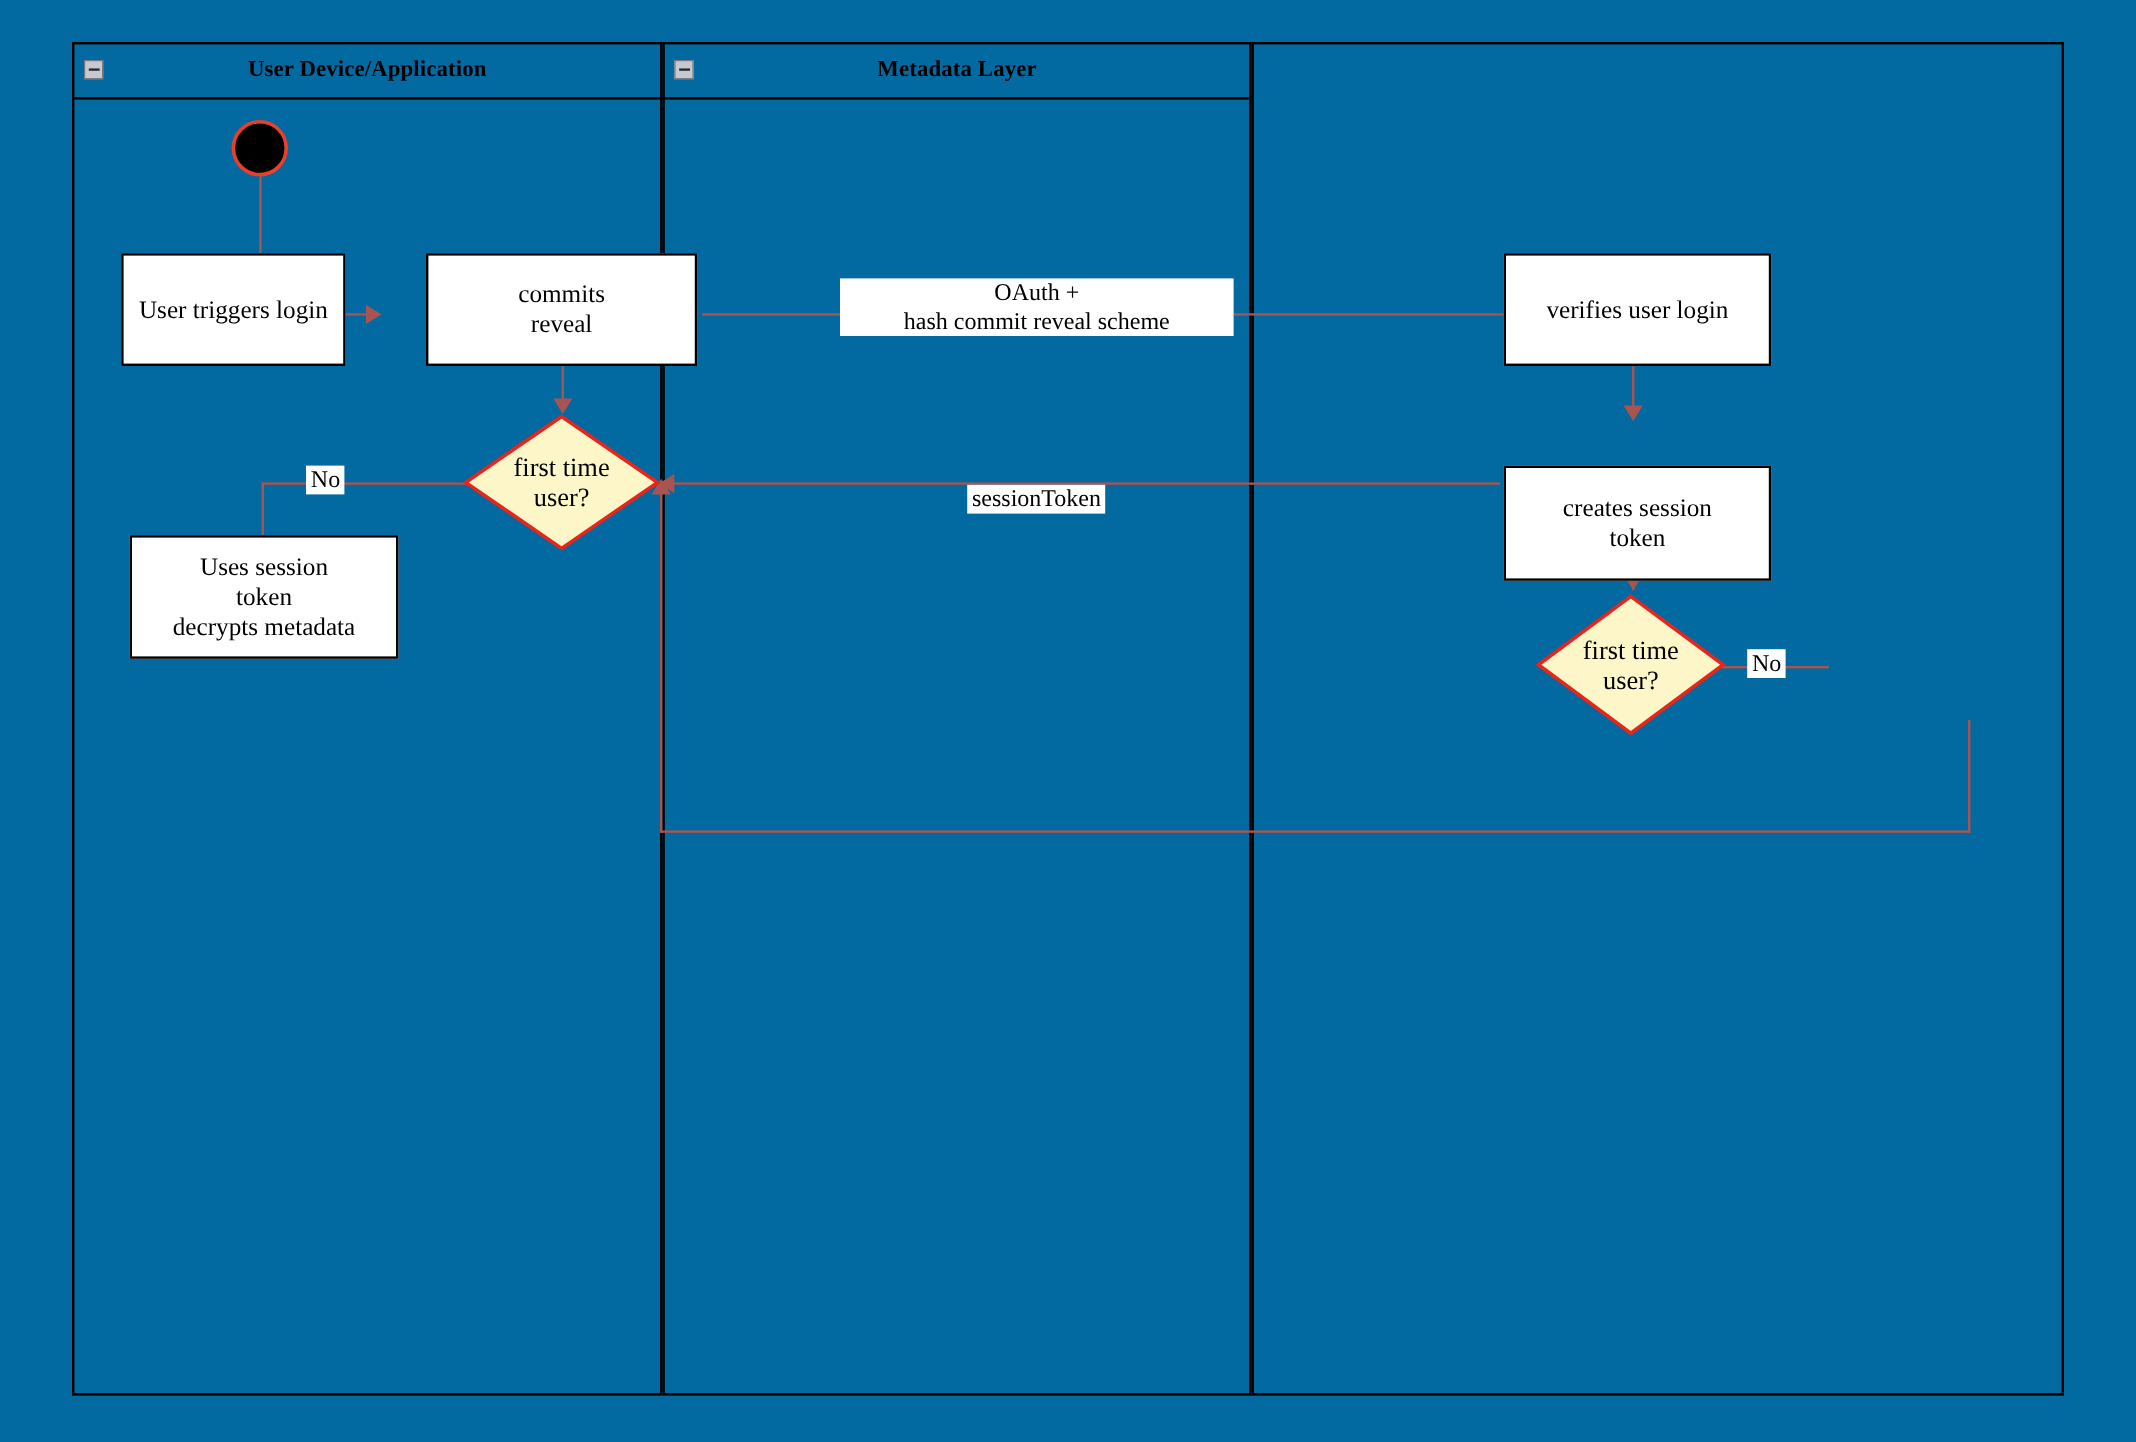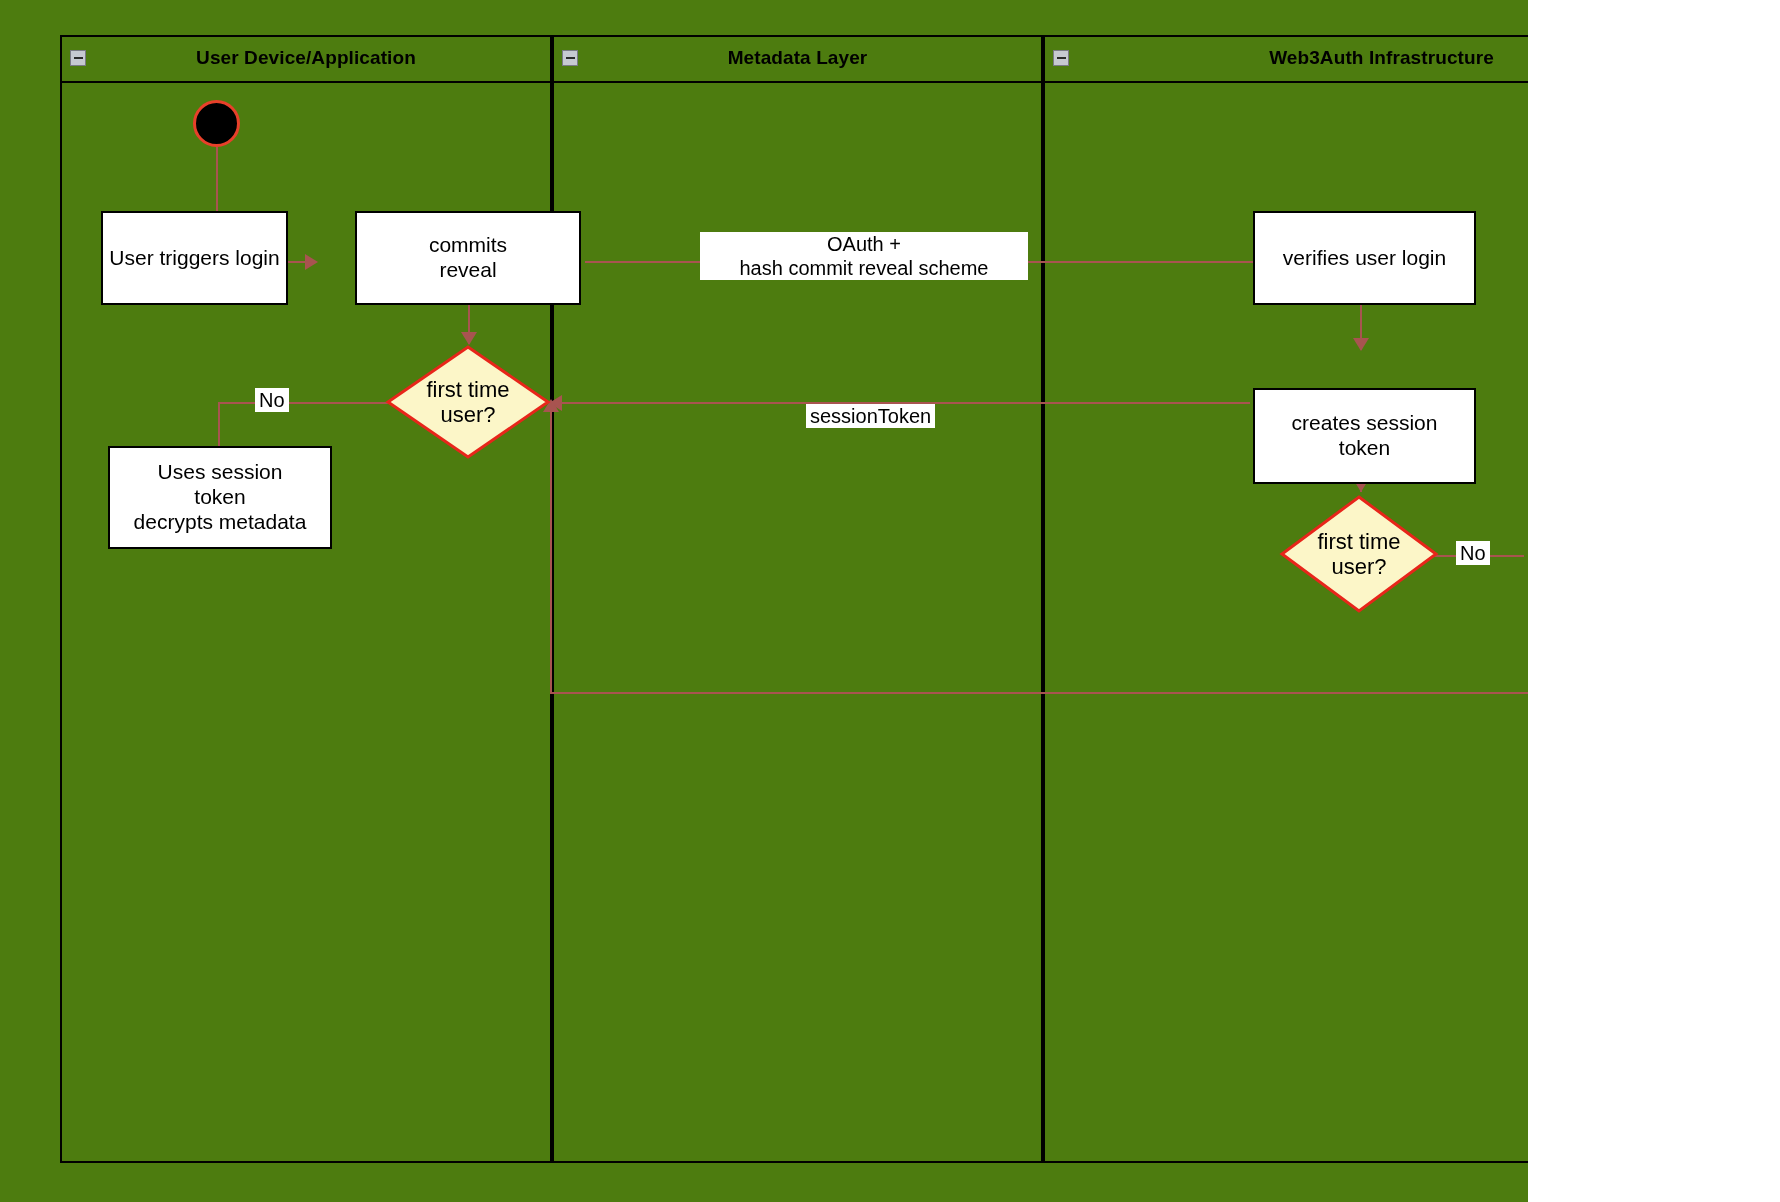--- a/index.html
+++ b/index.html
@@ -1,17 +1,17 @@
 <!DOCTYPE html>
 <html><head>
 <meta charset="utf-8">
 <style>
   html,body{margin:0;padding:0;background:#ffffff;}
   body{font-family:"Liberation Sans", sans-serif;}
-  #canvas{position:relative;width:1528px;height:1202px;background:#4d7c0f;overflow:hidden;}
+  #canvas{position:relative;width:1780px;height:1202px;background:#0369a1;overflow:hidden;font-family:Liberation Serif, serif;}
 
   
   .lane{position:absolute;border:2px solid #000000;box-sizing:border-box;background:transparent;}
   .lane-head{position:absolute;border-bottom:2px solid #000000;box-sizing:border-box;
              display:flex;align-items:center;justify-content:center;
              font-weight:bold;font-size:19px;color:#000;letter-spacing:.1px;}
   .lane-title{pointer-events:none;}
   .collapse-icon{position:absolute;left:10px;top:50%;transform:translateY(-50%);
                  width:16px;height:16px;border:1px solid #7a7a85;background:#c6c9d1;
                  box-sizing:border-box;display:flex;align-items:center;justify-content:center;}
@@ -62,26 +62,20 @@
 
   <div class="lane" style="left:552px;top:35px;width:491px;height:1128px;"></div>
   <div class="lane-head" style="left:552px;top:35px;width:491px;height:48px;">
     <span class="collapse-icon">
         <i></i>
       </span>
     <span class="lane-title">Metadata Layer</span>
   </div>
 
   <div class="lane" style="left:1043px;top:35px;width:677px;height:1128px;"></div>
-  <div class="lane-head" style="left:1043px;top:35px;width:677px;height:48px;">
-    <span class="collapse-icon">
-        <i></i>
-      </span>
-    <span class="lane-title">Web3Auth Infrastructure</span>
-  </div>
 
   <div class="conn v" style="left:216px;top:147px;height:64px;"></div>
 
   <div class="conn h" style="left:287px;top:261px;width:22px;"></div>
   <div class="arrow arrow-right" style="left:305px;top:254px;"></div>
 
   <div class="conn v" style="left:468px;top:305px;height:39px;"></div>
   <div class="arrow arrow-down" style="left:461px;top:332px;"></div>
 
   <div class="conn h" style="left:585px;top:261px;width:669px;"></div>

